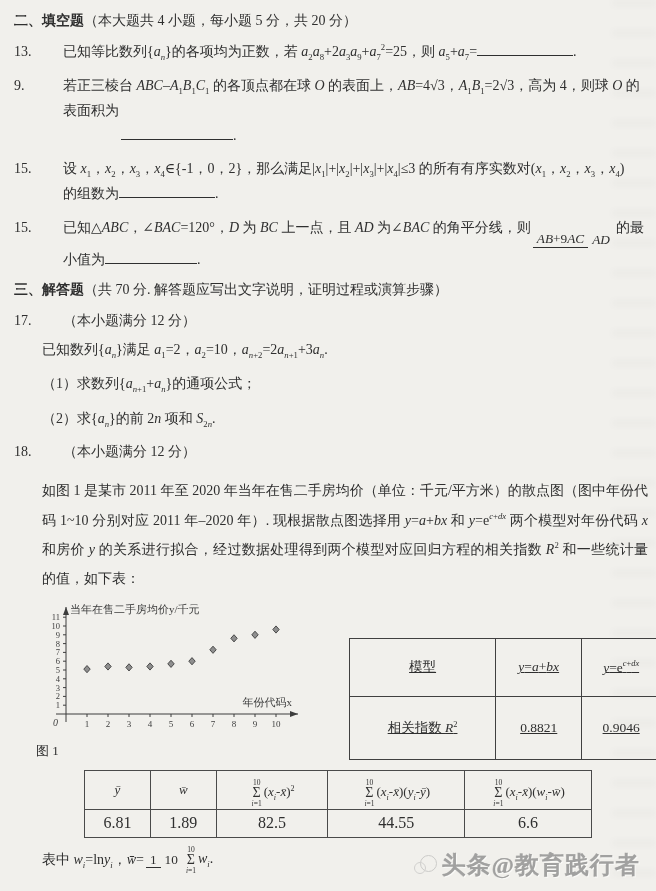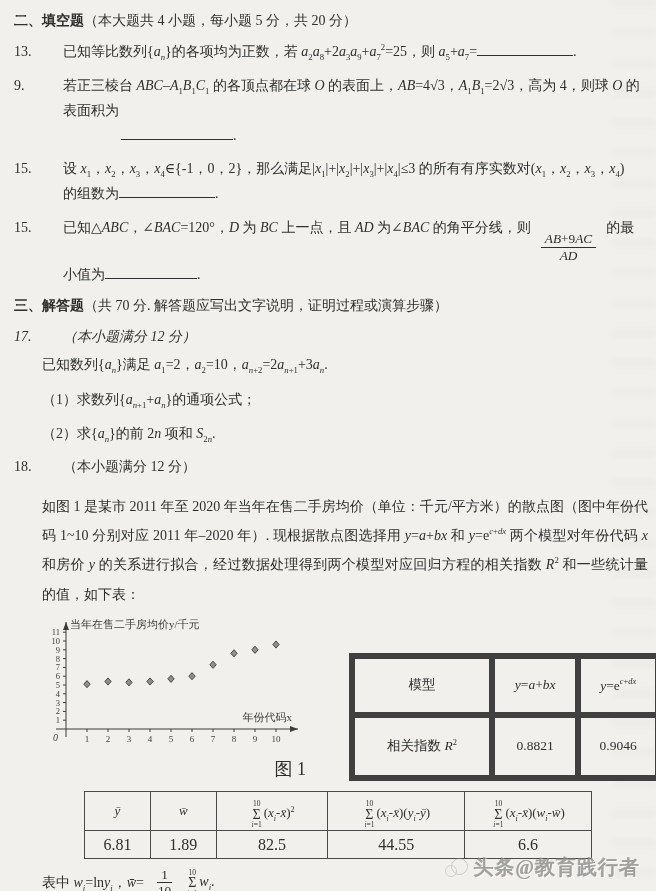--- a/index.html
+++ b/index.html
@@ -15,43 +15,43 @@
     background:repeating-linear-gradient(180deg,rgba(90,90,90,.14) 0 6px,rgba(0,0,0,0) 6px 30px);
     filter:blur(3px);opacity:.28;pointer-events:none;}
   i{font-family:"Liberation Serif","DejaVu Serif",serif;}
   sub,sup{font-size:.62em;}
   .sec-title{margin:2px 0 10px 0;}
   .bold{font-weight:bold;}
   .qrow{display:flex;margin-bottom:9px;line-height:1.75;gap:21px;}
   .qnum{flex:none;width:28px;}
   .qbody{flex:1;padding-right:4px;}
   .blank{display:inline-block;border-bottom:1px solid #2f2f2f;height:0.95em;vertical-align:baseline;}
-  .frac{display:inline-flex;flex-direction:column;align-items:center;vertical-align:-0.9em;line-height:1.15;font-size:.95em;margin:0 10px;}
+  .frac{display:inline-flex;flex-direction:row;align-items:center;vertical-align:-0.9em;line-height:1.15;font-size:.95em;margin:0 2px;}
   .frac .num{border-bottom:1px solid currentColor;padding:0 4px;}
   .frac .den{padding:0 4px;}
   .sigma{display:inline-flex;flex-direction:column;align-items:center;vertical-align:middle;line-height:1;margin:0 2px;}
   .sigma .lim{font-size:7.5px;line-height:1;}
   .sigma .sym{font-size:14px;line-height:.95;}
   .figure-row{display:flex;margin:6px 0 0 22px;}
   .chart-box{flex:none;width:305px;}
-  .chart-caption{text-align:right;width:270px;margin-top:2px;font-size:18px;}
+  .chart-caption{text-align:left;width:270px;margin-top:2px;font-size:13px;}
   .model-table{flex:none;width:312px;margin-top:38px;margin-left:8px;border-collapse:collapse;font-size:13.5px;}
-  .model-table th,.model-table td{border:6px solid #404040;text-align:center;font-weight:normal;padding:0;}
+  .model-table th,.model-table td{border:1px solid #404040;text-align:center;font-weight:normal;padding:0;text-decoration:underline;}
   .model-table tr:first-child th{height:40px;}
   .model-table tr:last-child td{height:44px;}
   .stats-table{border-collapse:collapse;margin:10px 0 0 70px;width:508px;font-size:13px;}
   .stats-table th,.stats-table td{border:1px solid #4a4a4a;text-align:center;font-weight:normal;padding:1px 2px;}
   .stats-table th{height:36px;}
   .stats-table td{height:25px;font-size:16px;}
   .sumhead{display:inline-flex;align-items:center;justify-content:center;}
   .note-line{margin:8px 0 6px 28px;display:flex;align-items:center;}
   .para{margin:0 0 6px 28px;text-align:justify;line-height:2.1;}
   .subline{margin:0 0 6px 28px;line-height:2.05;}
   .watermark{position:absolute;right:16px;bottom:10px;display:flex;align-items:center;
-    color:#8e8e8e;opacity:.8;font-weight:bold;font-size:20px;
+    color:#8e8e8e;opacity:.8;font-weight:bold;font-size:24px;
     text-shadow:1px 1px 0 #fdfdfb,-0.5px -0.5px 0 rgba(60,60,60,.35);letter-spacing:1px;}
   .wm-icon{width:26px;height:24px;margin-right:4px;position:relative;opacity:.55;}
   .wm-icon::before{content:"";position:absolute;left:8px;top:2px;width:15px;height:15px;border:1.6px solid #9a9a9a;border-radius:50%;}
   .wm-icon::after{content:"";position:absolute;left:2px;top:9px;width:10px;height:10px;border:1.6px solid #a8a8a8;border-radius:50%;}
   svg text{font-family:"Liberation Serif","DejaVu Serif",serif;}
 </style>
 </head>
 <body>
 
 <div class="page">
@@ -87,21 +87,21 @@
     <span class="qbody"><span>已知△<i>ABC</i>，∠<i>BAC</i>=120°，<i>D</i> 为 <i>BC</i> 上一点，且 <i>AD</i> 为∠<i>BAC</i> 的角平分线，则</span><span class="frac">
           <span class="num"><i>AB</i>+9<i>AC</i></span>
           <span class="den"><i>AD</i></span>
         </span><span>的最小值为</span><span class="blank" style="width:92px"></span><span>.</span></span>
   </div>
 
   <div class="sec-title" style="margin-top:6px;">
     <span class="bold">三、解答题</span><span>（共 70 分. 解答题应写出文字说明，证明过程或演算步骤）</span>
   </div>
 
-  <div class="qrow" style="margin-bottom:2px;font-style:italic;">
+  <div class="qrow" style="margin-bottom:2px;">
     <span class="qnum">17.</span>
     <span class="qbody">（本小题满分 12 分）</span>
   </div>
   <div class="subline">已知数列{<i>a</i><sub><i>n</i></sub>}满足 <i>a</i><sub>1</sub>=2，<i>a</i><sub>2</sub>=10，<i>a</i><sub><i>n</i>+2</sub>=2<i>a</i><sub><i>n</i>+1</sub>+3<i>a</i><sub><i>n</i></sub>.</div>
   <div class="subline">（1）求数列{<i>a</i><sub><i>n</i>+1</sub>+<i>a</i><sub><i>n</i></sub>}的通项公式；</div>
   <div class="subline" style="">（2）求{<i>a</i><sub><i>n</i></sub>}的前 2<i>n</i> 项和 <i>S</i><sub>2<i>n</i></sub>.</div>
 
   <div class="qrow" style="margin-bottom:12px;">
     <span class="qnum">18.</span>
     <span class="qbody">（本小题满分 12 分）</span>

